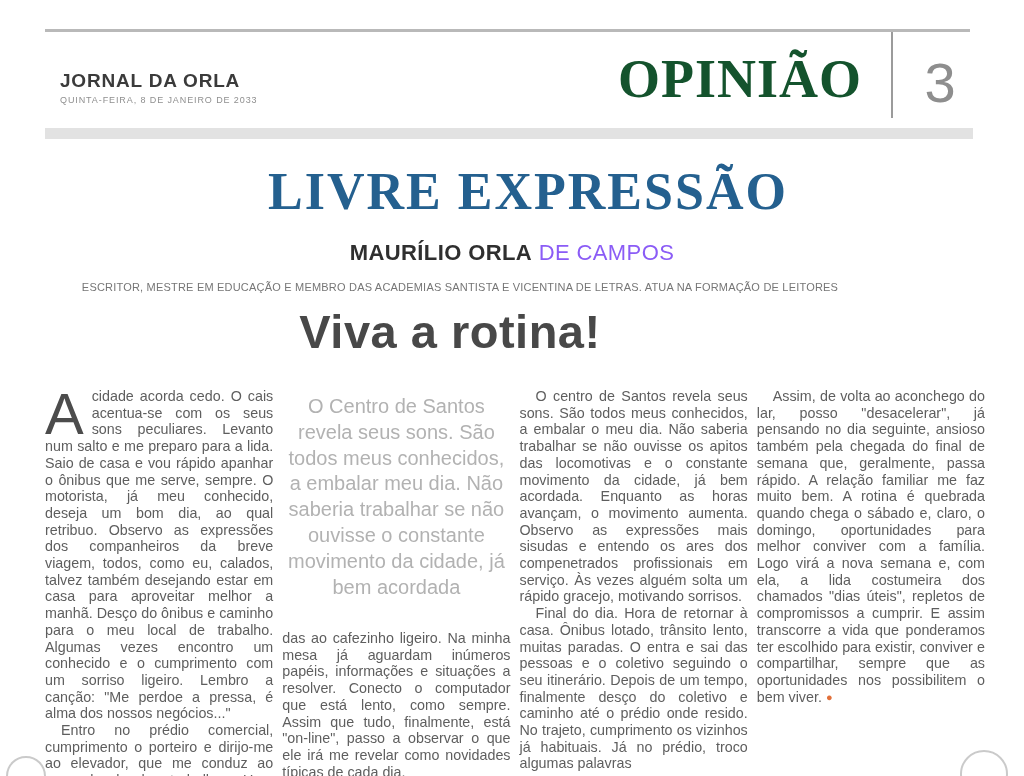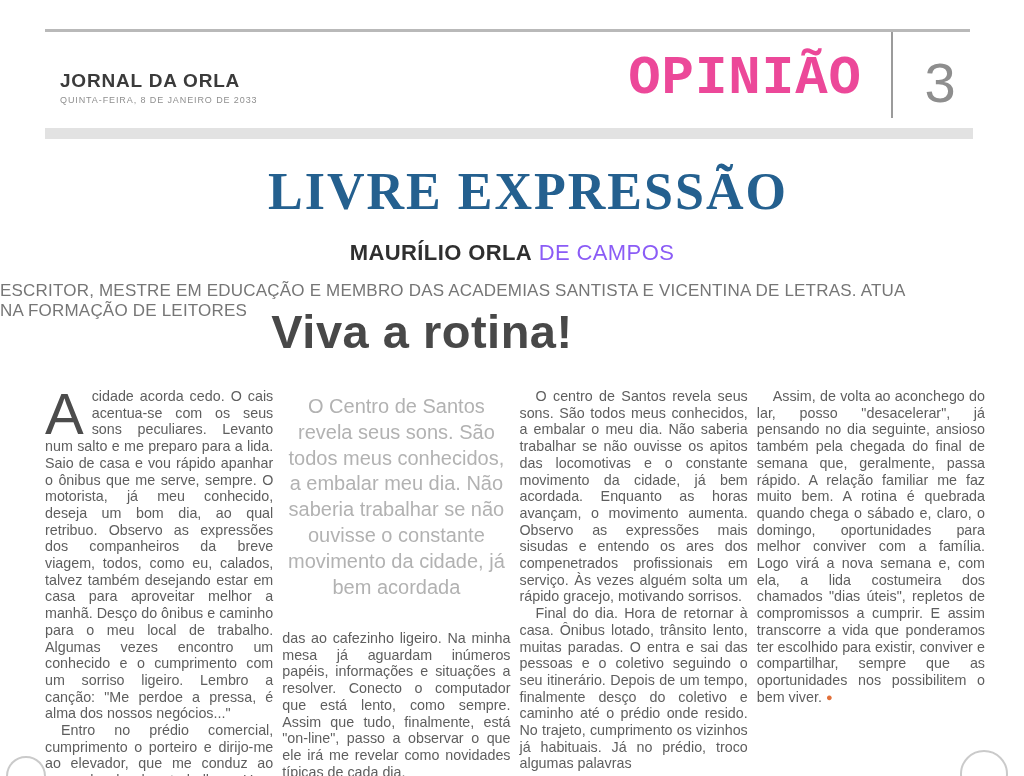--- a/index.html
+++ b/index.html
@@ -21,22 +21,22 @@
   .gray-band { position:absolute; left:45px; top:128px; width:928px; height:11px; background:#e2e2e2; }
 
   
   .kicker {
     position:absolute; left:16px; top:162px; width:1024px; text-align:center;
     font-family:"Liberation Serif", serif; font-weight:bold; font-size:52px; color:#24608f; letter-spacing:2px;
   }
   .byline { position:absolute; left:0; top:240px; width:1024px; text-align:center; font-size:22px; letter-spacing:0.4px; }
   .byline .name { font-weight:bold; color:#2f2f2f; }
   .byline .surname { color:#8b5cf6; }
-  .credit { position:absolute; left:0; top:281px; width:920px; text-align:left; font-size:17px; color:#767676; letter-spacing:0.2px; }
-  .headline { position:absolute; left:0; top:304px; width:844px; text-align:center; font-size:47px; font-weight:600; color:#484848; letter-spacing:0.5px; }
+  .credit { position:absolute; left:0; top:281px; width:920px; text-align:center; font-size:11px; color:#767676; letter-spacing:0.2px; }
+  .headline { position:absolute; left:0; top:304px; width:844px; text-align:center; font-size:47px; font-weight:600; color:#484848; letter-spacing:0.5px;padding-left:28px; }
 
   
   .columns { position:absolute; left:45px; top:388px; width:940px; height:388px; display:flex; gap:9px; }
   .col { flex:1; min-width:0; }
   .body-text p { margin:0; font-size:14.3px; line-height:16.7px; text-align:justify; color:#5e5e5e; }
   .body-text p.indent { text-indent:16px; }
   .dropcap {
     float:left; font-size:58px; line-height:46px; padding:3px 8px 0 0;
     color:#4c4c4c; font-weight:500;
   }
@@ -53,21 +53,21 @@
   .arc-right { left:960px; top:750px; width:44px; height:44px; }
 </style>
 </head>
 <body>
 
 <div class="page">
 
   <div class="top-rule"></div>
   <div class="masthead-name">JORNAL DA ORLA</div>
   <div class="masthead-date">QUINTA-FEIRA, 8 DE JANEIRO DE 2033</div>
-  <div class="section-title" style="color: #ec4899; font-family: Liberation Mono, monospace;">OPINIÃO</div>
+  <div class="section-title" style="color: #14532d;">OPINIÃO</div>
   <div class="section-divider"></div>
   <div class="page-number">3</div>
   <div class="gray-band"></div>
 
   <div class="kicker">LIVRE EXPRESSÃO</div>
   <div class="byline">
     <span class="name">MAURÍLIO ORLA</span><span class="surname"> DE CAMPOS</span>
   </div>
   <div class="credit">ESCRITOR, MESTRE EM EDUCAÇÃO E MEMBRO DAS ACADEMIAS SANTISTA E VICENTINA DE LETRAS. ATUA NA FORMAÇÃO DE LEITORES</div>
   <div class="headline">Viva a rotina!</div>

